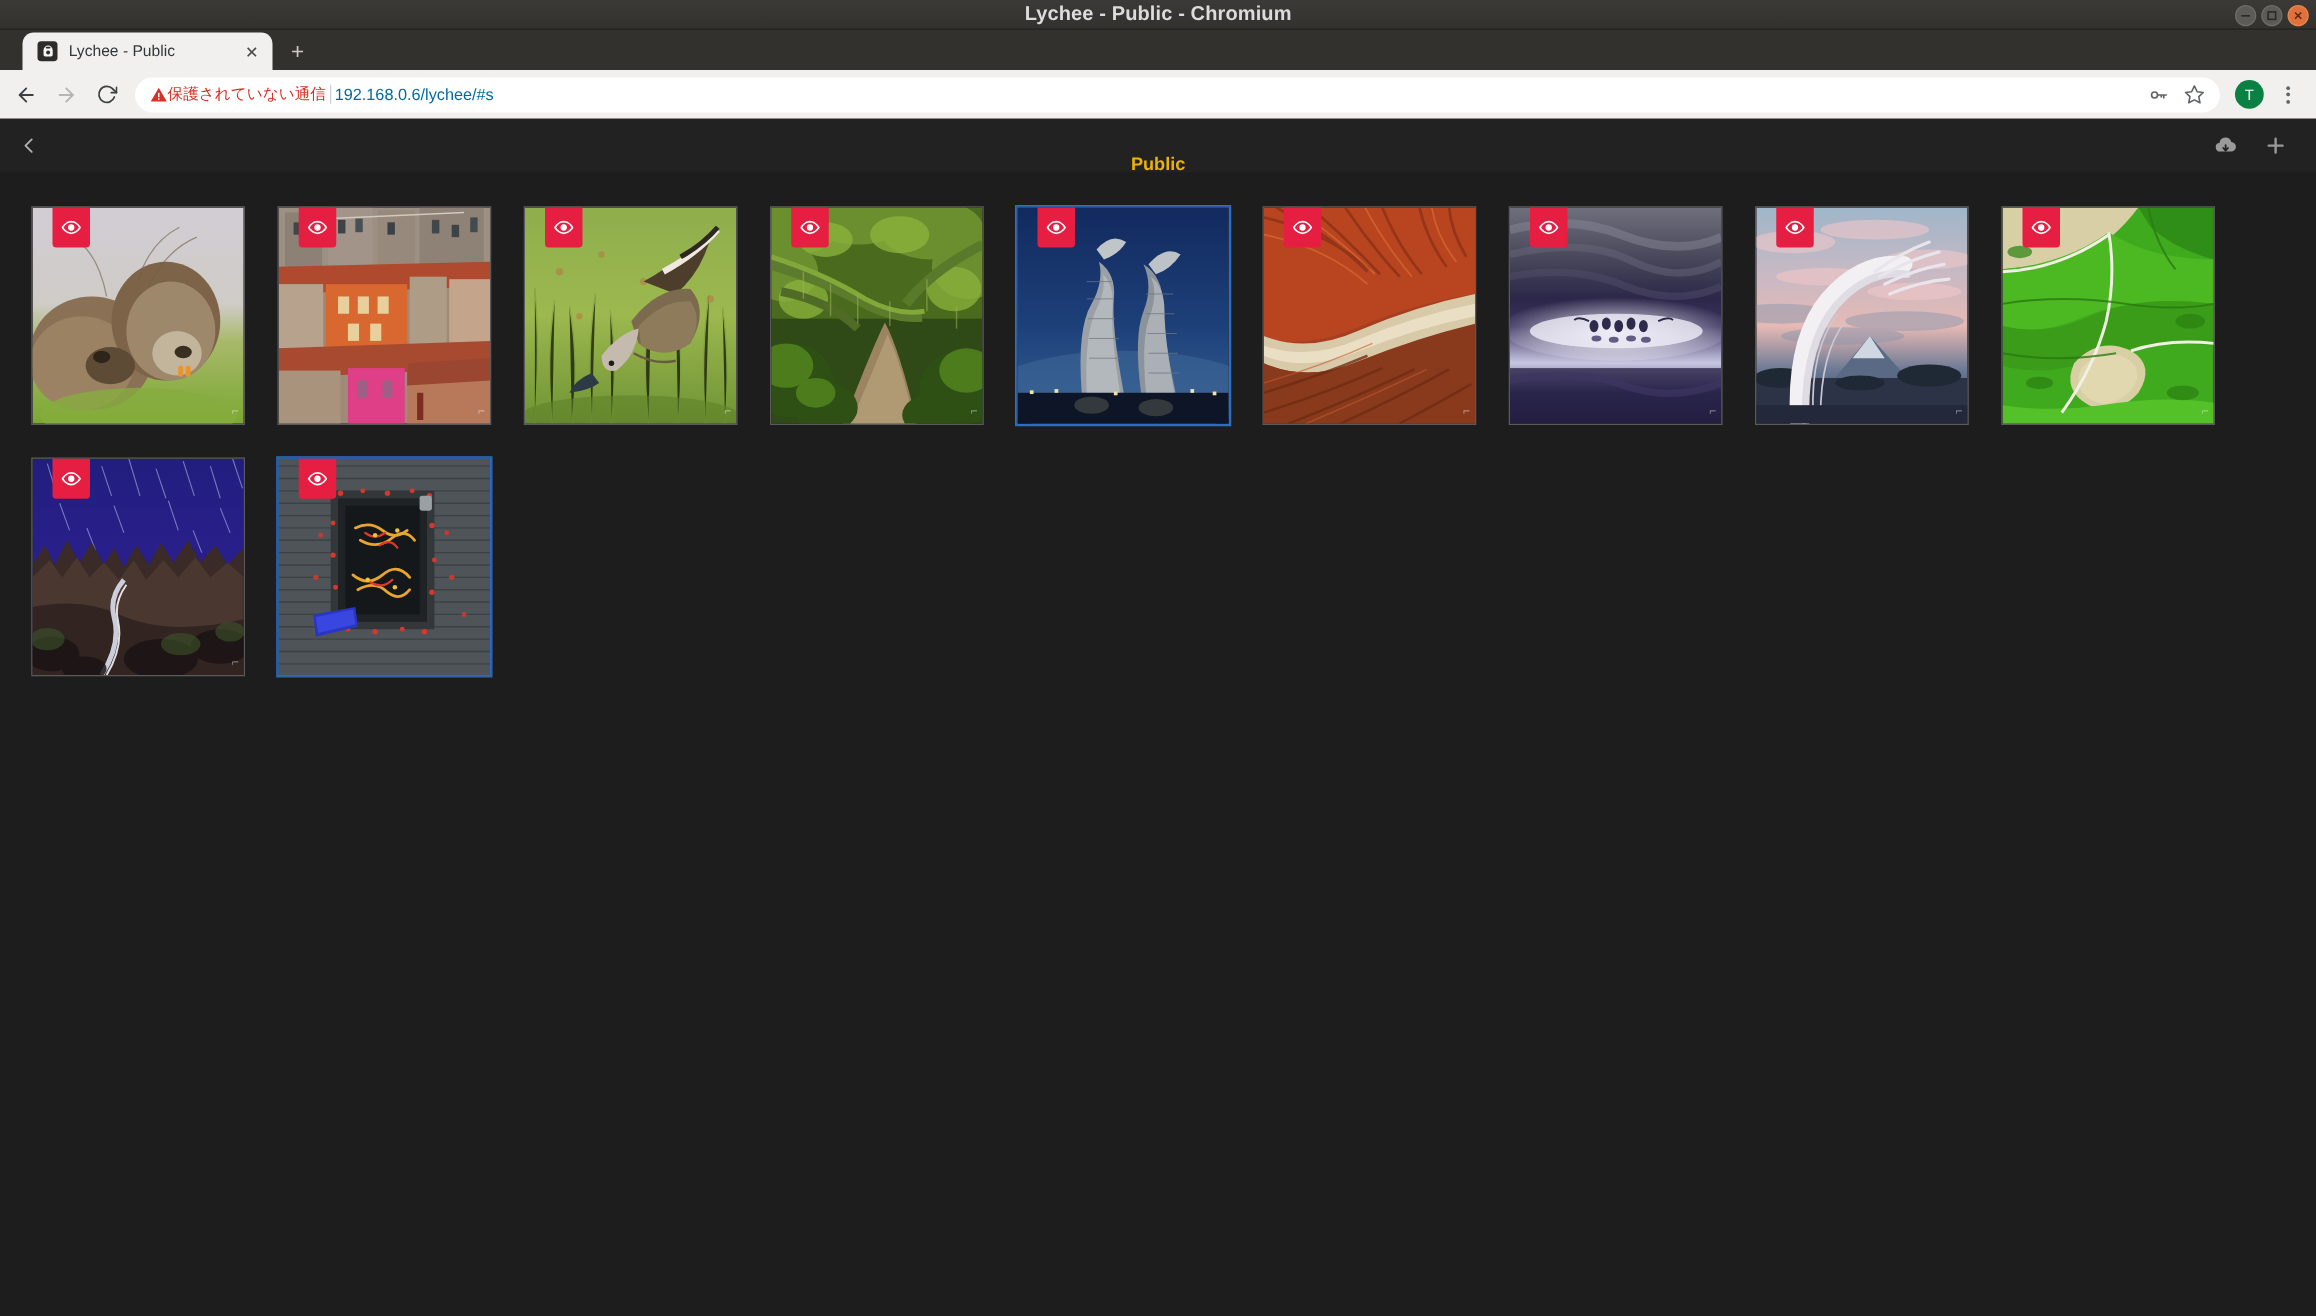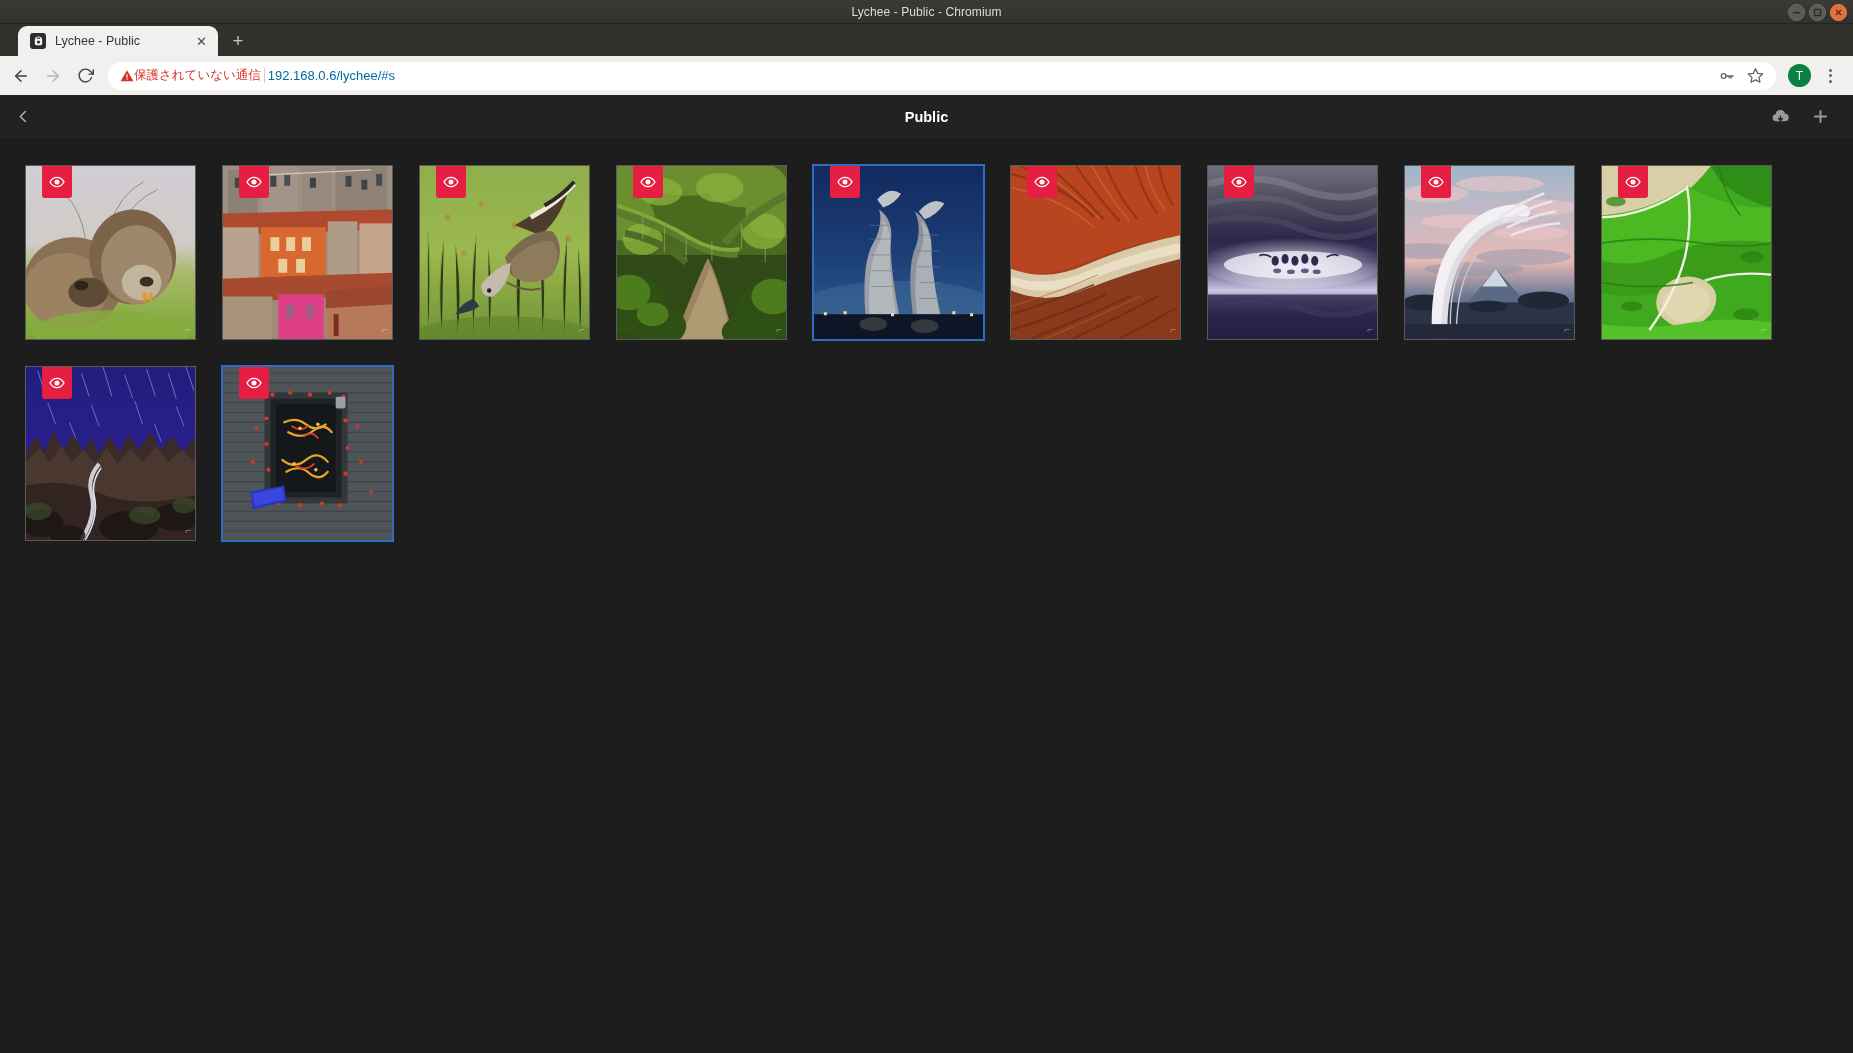--- a/index.html
+++ b/index.html
@@ -12,21 +12,21 @@
 
   
   .titlebar {
     position: relative;
     height: 24px;
     background: linear-gradient(to bottom, #3b3a37 0%, #32312e 100%);
     display: flex; align-items: center; justify-content: center;
     border-bottom: 1px solid #252422;
   }
   .titlebar-text {
-    font-size: 12px; font-weight: normal; color: #dcdcdc;
+    font-size: 16px; font-weight: bold; color: #dcdcdc;
     letter-spacing: .1px;
   }
   .win-controls {
     position: absolute; right: 6px; top: 0; height: 24px;
     display: flex; align-items: center; gap: 4px;
   }
   .win-btn {
     width: 17px; height: 17px; border-radius: 50%;
     background: #5c5b57;
     display: flex; align-items: center; justify-content: center;
@@ -142,23 +142,23 @@
     display: flex; align-items: center;
     position: relative;
     border-bottom: 1px solid #1b1b1b;
   }
   .hdr-back {
     width: 46px; height: 44px;
     display: flex; align-items: center; justify-content: center;
     color: #b0b0b0;
   }
   .hdr-title {
-    position: absolute; left: 0; right: 0; top: 0; height: 44px;
-    display: flex; align-items: center; justify-content: center;
-    font-size: 14.5px; font-weight: bold; color: #ffffff;
+    position: absolute; left: 0; right: 0; top: 15px; height: 44px;
+    display: flex; align-items: center; justify-content: center;
+    font-size: 14.5px; font-weight: bold; color: #eab308;
     pointer-events: none;
   }
   .hdr-right {
     margin-left: auto; display: flex; align-items: center;
     gap: 14px; padding-right: 20px;
   }
   .hdr-icon {
     width: 26px; height: 26px;
     display: flex; align-items: center; justify-content: center;
     color: #9a9a9a;

